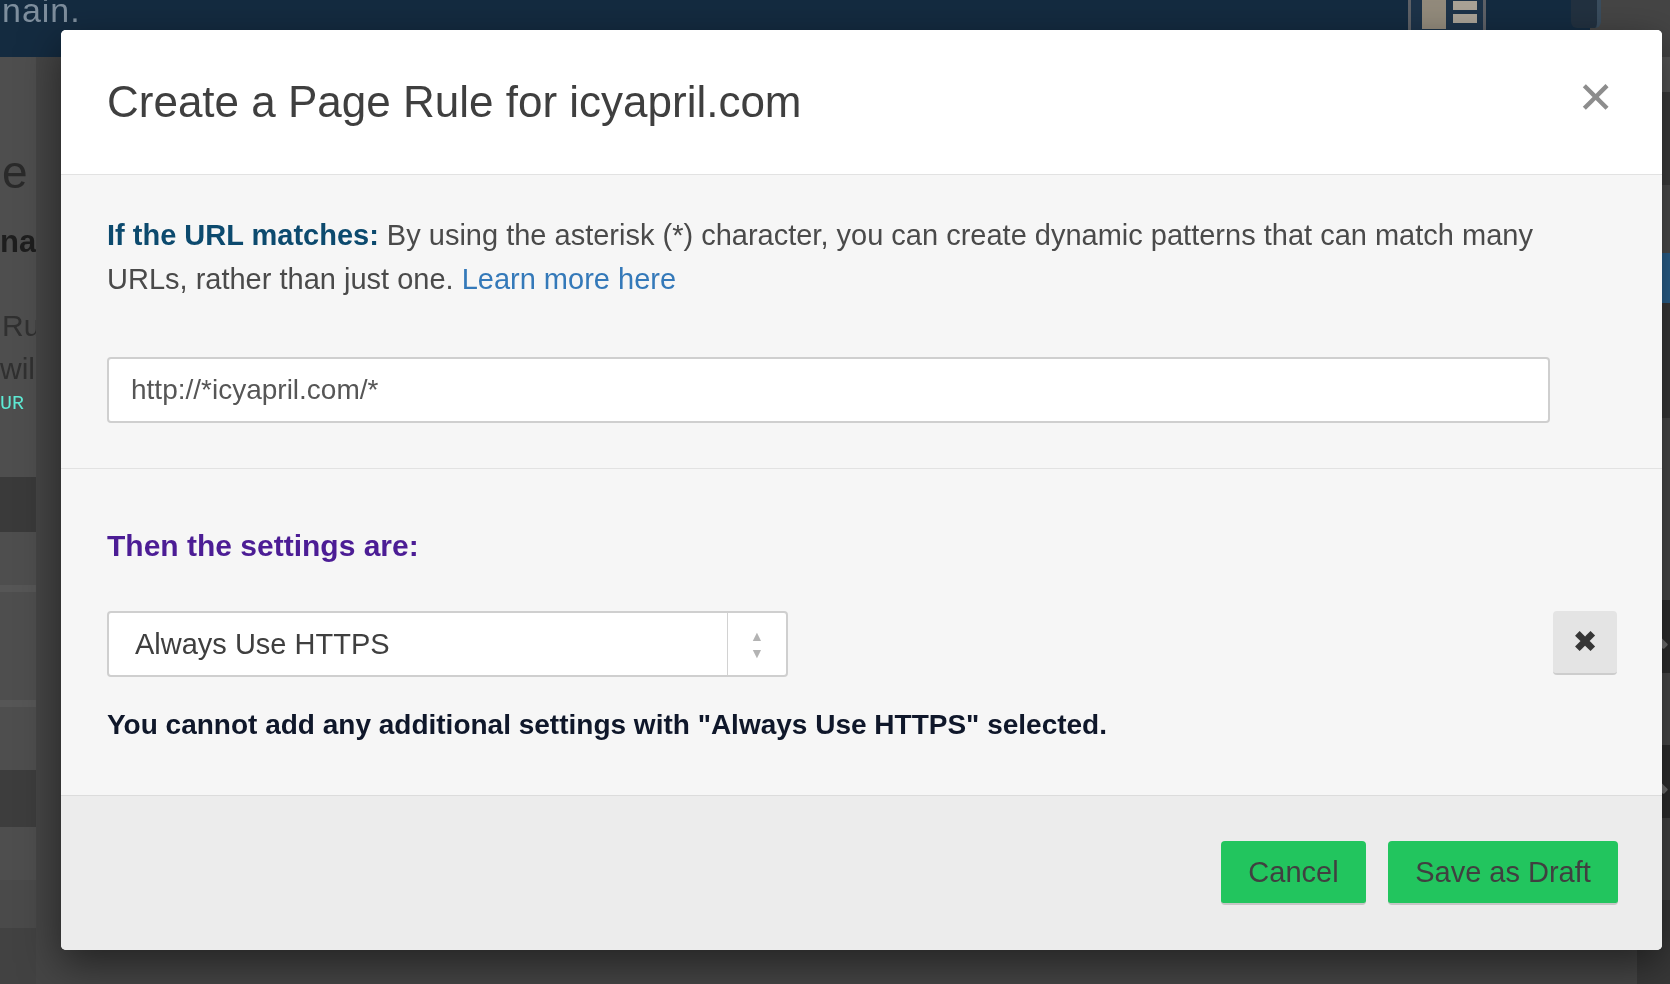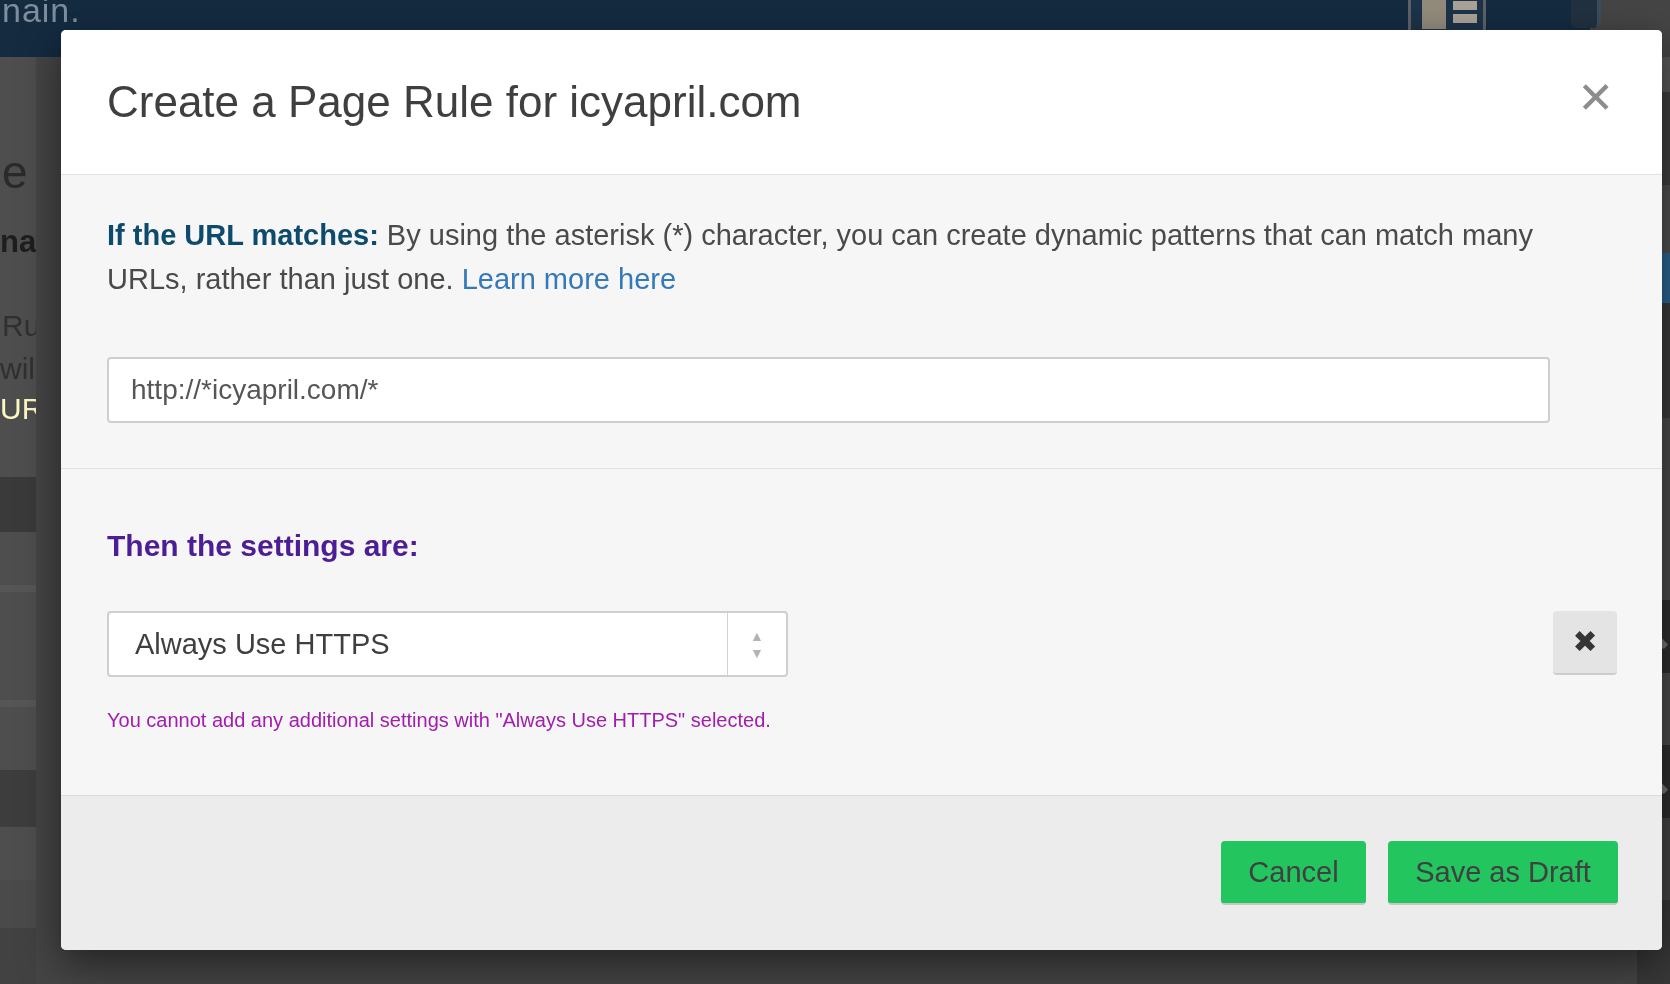--- a/index.html
+++ b/index.html
@@ -17,21 +17,21 @@
   .band-tablehead{top:420px;height:55px;background:#3a3a3a;}
   .band-row1{top:528px;height:7px;background:#565656;}
   .band-row2{top:643px;height:7px;background:#565656;}
   .band-dark{top:713px;height:57px;background:#3d3d3d;}
   .band-bottom{top:871px;height:56px;background:#424242;}
   .bg-frag{position:absolute;color:#262626;white-space:nowrap;}
   .frag-e{left:2px;top:88px;font-size:46px;color:#2a2a2a;}
   .frag-nav{left:0;top:167px;font-size:31px;font-weight:bold;color:#1e1e1e;}
   .frag-ru{left:2px;top:252px;font-size:30px;color:#303030;}
   .frag-will{left:0;top:295px;font-size:30px;color:#303030;}
-  .frag-ur{left:0;top:335px;font-size:30px;color:#fef9c3;}
+  .frag-ur{left:0;top:335px;font-size:20px;color:#5eead4;font-family:Liberation Mono, monospace;}
   .bg-right{position:absolute;left:1637px;top:57px;width:33px;height:927px;background:#3e3e3e;overflow:hidden;}
   .rband{position:absolute;left:0;width:33px;}
   .rband-1{top:0;height:35px;background:#575757;}
   .rband-2{top:128px;height:68px;background:#4e4e4e;}
   .rband-blue{top:196px;height:50px;background:#2b6390;}
   .rband-3{top:246px;height:115px;background:#3a3a3a;}
   .rband-4{top:361px;height:182px;background:#4a4a4a;}
   .rband-w1{top:543px;height:73px;background:#2e2e2e;}
   .rband-5{top:616px;height:72px;background:#4a4a4a;}
   .rband-w2{top:688px;height:73px;background:#2e2e2e;}
@@ -80,21 +80,21 @@
     position:absolute;right:0;top:0;width:58px;height:62px;border-left:1px solid #d2d2d2;
     display:flex;flex-direction:column;align-items:center;justify-content:center;gap:3px;
   }
   .spin-arrow{font-size:14px;color:#b3b3b3;line-height:1;}
   .setting-desc{position:absolute;left:769px;top:50%;transform:translateY(-50%);font-size:29px;color:#4a4a4a;white-space:nowrap;}
   .setting-remove{
     position:absolute;right:45px;top:0;width:64px;height:64px;
     background:#e4e4e4;border:none;border-bottom:2px solid #cdcdcd;border-radius:4px;
     font-size:30px;color:#363636;cursor:pointer;line-height:1;
   }
-  .setting-note{position:absolute;left:46px;top:240px;font-size:20px;color:#a21caf;white-space:nowrap;}
+  .setting-note{position:absolute;left:46px;top:240px;font-size:28px;color:#0f172a;white-space:nowrap;font-weight:bold;}
   .modal-footer{
     position:absolute;left:0;bottom:0;width:100%;height:155px;background:#ececec;border-top:1px solid #dcdcdc;
     display:flex;align-items:center;justify-content:flex-end;gap:22px;padding-right:44px;box-sizing:border-box;
   }
   .btn{
     height:64px;border-radius:4px;font-family:"Liberation Sans","DejaVu Sans",sans-serif;
     font-size:29px;cursor:pointer;padding:0 30px;
   }
   .btn-grey{background:#22c55e;color:#404040;border:none;border-bottom:2px solid #c6c6c6;}
   .btn-cancel{width:145px;padding:0;}

